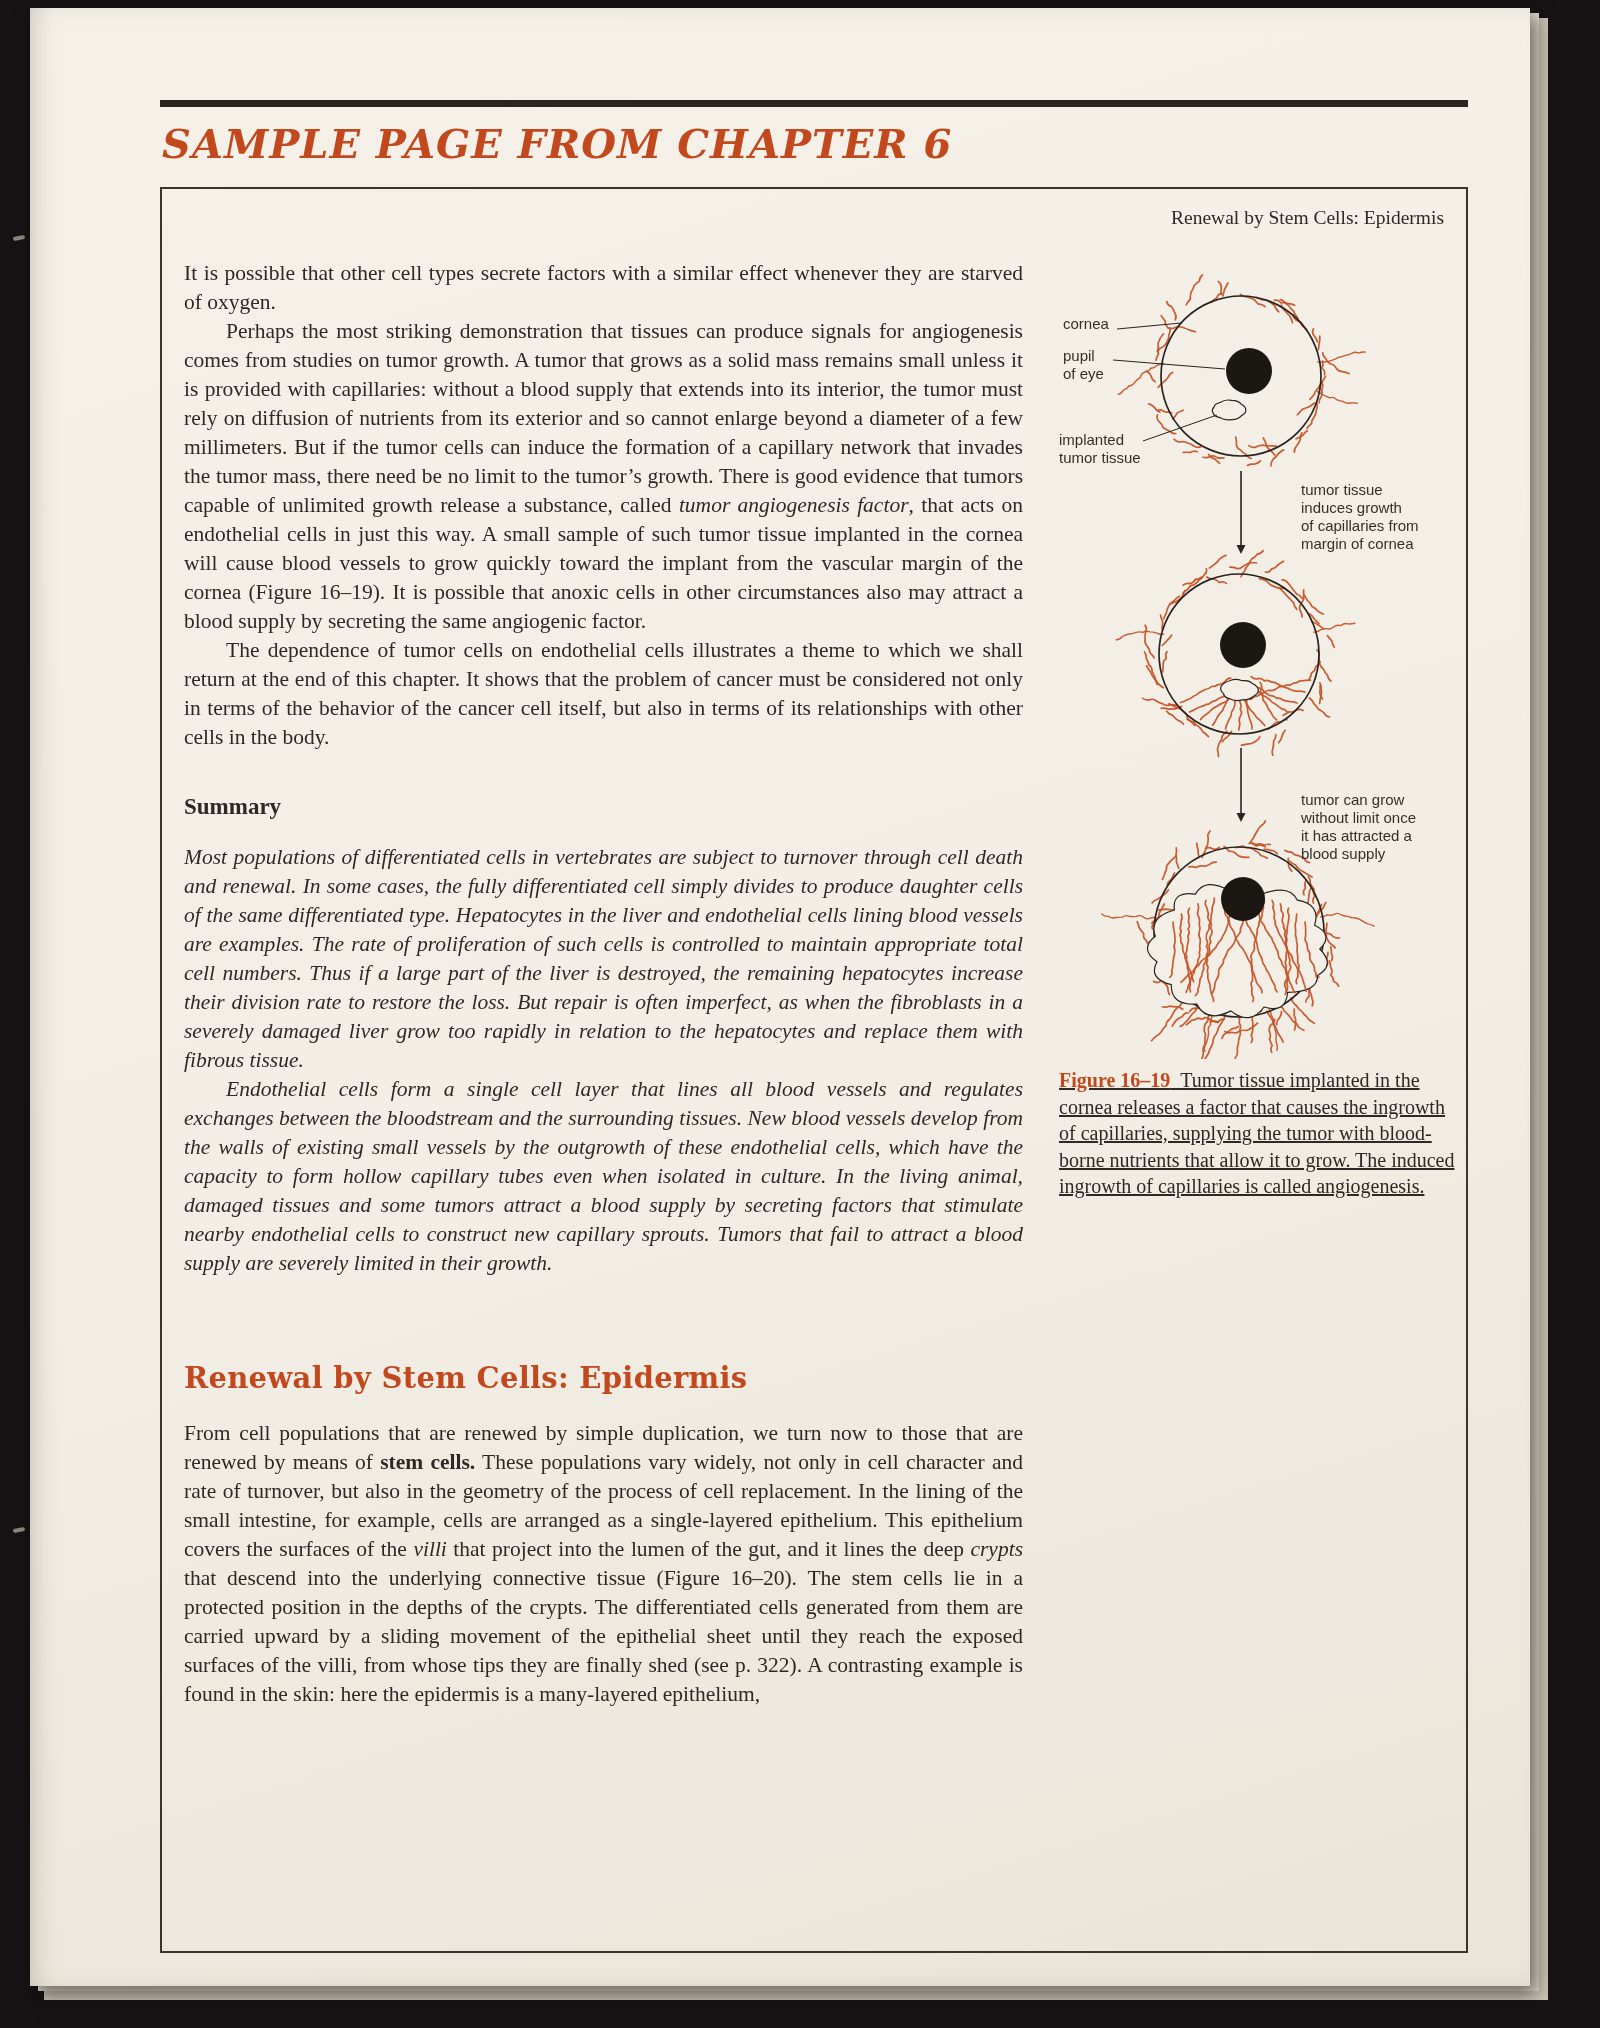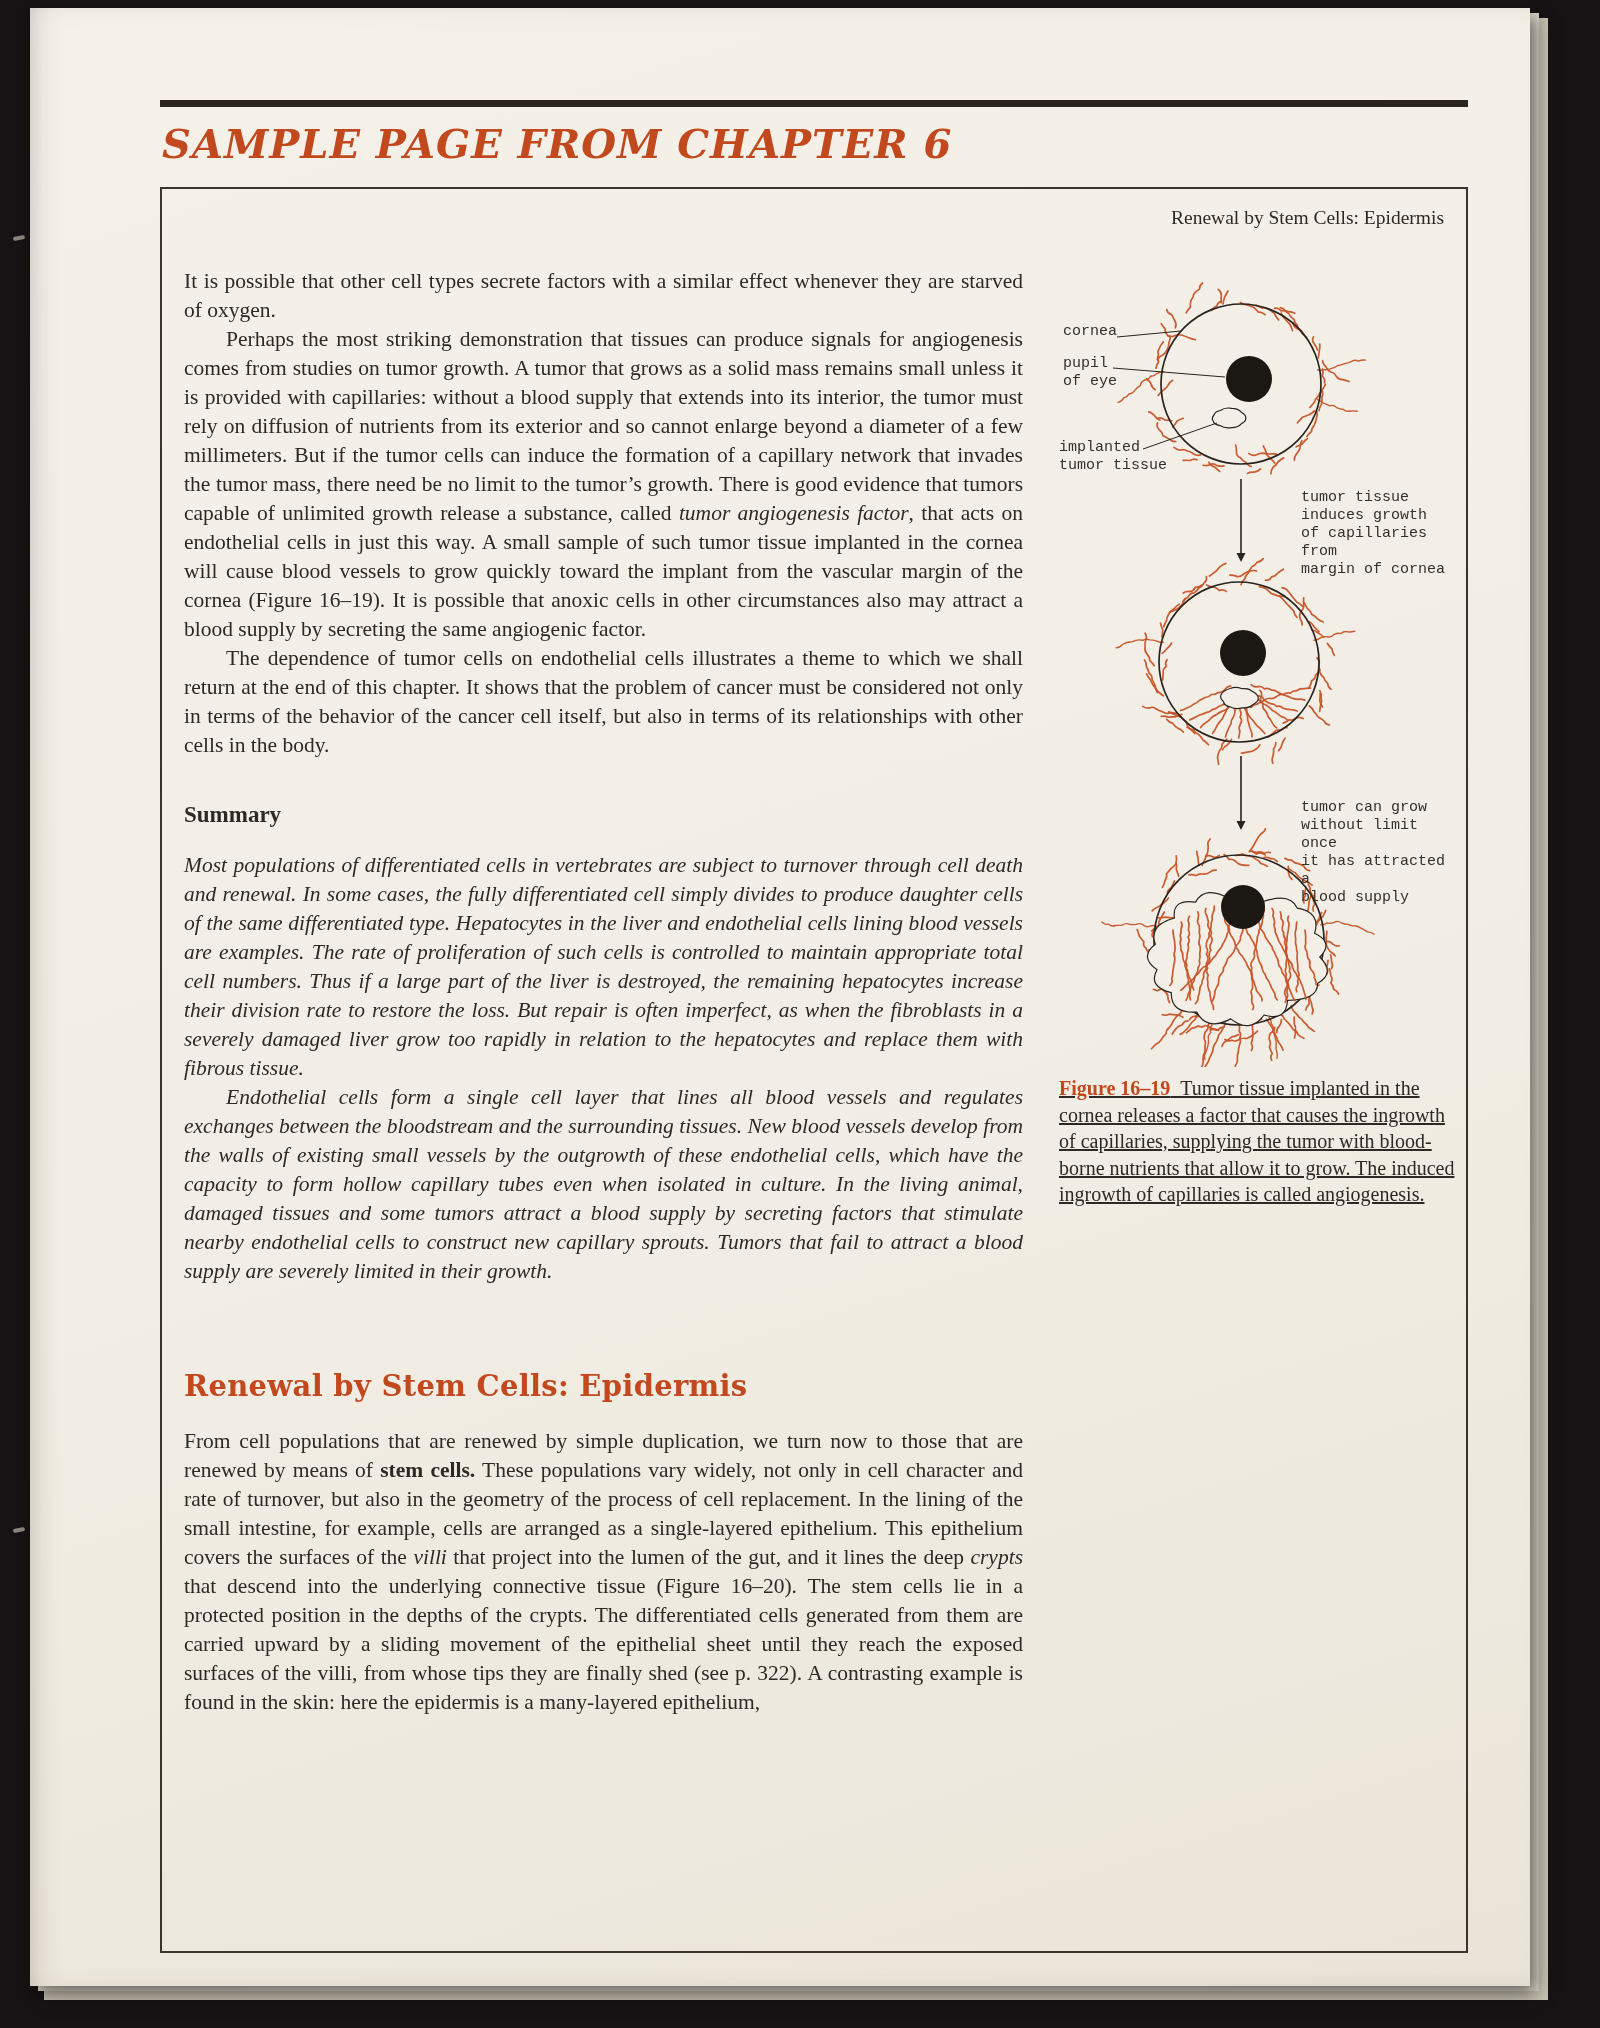--- a/index.html
+++ b/index.html
@@ -24,39 +24,39 @@
     margin:13px 0 0 2px;
     font-family:"DejaVu Serif",serif; font-style:italic; font-weight:700;
     font-size:40px; letter-spacing:1px; color:var(--accent,#c2481e);
   }
   .content-box {
     margin-top:20px; width:1308px; min-height:1766px;
     border:2px solid #3b342c; padding:10px 10px 28px 22px;
   }
   .running-head { text-align:right; padding-right:12px; margin-top:8px;
     font-size:19.5px; color:var(--ink,#2e2924); }
-  .columns { display:flex; gap:36px; margin-top:38px; }
+  .columns { display:flex; gap:36px; margin-top:30px; }
   .text-col { width:855px; font-size:21.5px; line-height:29px;
     color:var(--ink,#2e2924); text-align:justify; hyphens:auto; }
   .text-col p { margin:0; }
   .indent { text-indent:42px; }
   .italic-para { font-style:italic; }
   .summary-heading { margin:40px 0 22px; font-size:23px; font-weight:700; color:var(--ink,#2e2924); }
   .section-heading {
     margin:86px 0 26px; font-family:"DejaVu Serif",serif;
     font-size:29px; font-weight:700; color:var(--accent,#c2481e); letter-spacing:.3px;
   }
   .seg-i { font-style:italic; }
   .seg-b { font-weight:700; }
   .seg-accent { color:var(--accent,#c2481e); }
   .fig-col { width:397px; position:relative; }
   .diagram { position:relative; width:397px; height:800px; }
   #fig-svg { position:absolute; left:0; top:0; }
   .fig-label {
-    position:absolute; font-family:Liberation Mono, monospace;
+    position:absolute; font-family:Liberation Sans, sans-serif;
     font-size:15px; line-height:18px; color:#353028; white-space:pre-line;
   }
   .fig-caption { margin-top:8px; font-size:20px; line-height:26.5px; color:var(--ink,#2e2924);text-decoration:underline; }
   
   .cap { stroke:var(--capillary,#c65327); stroke-width:1.7; fill:none; stroke-linecap:round; opacity:.95; }
   .capw { stroke-width:1.4; }
   .outline { fill:none; stroke:#29241f; stroke-width:1.7; }
   .pupil { fill:#1b1712; }
   .blob { fill:#f3efe6; stroke:#29241f; stroke-width:1.2; }
   .leader { stroke:#29241f; stroke-width:1; }

